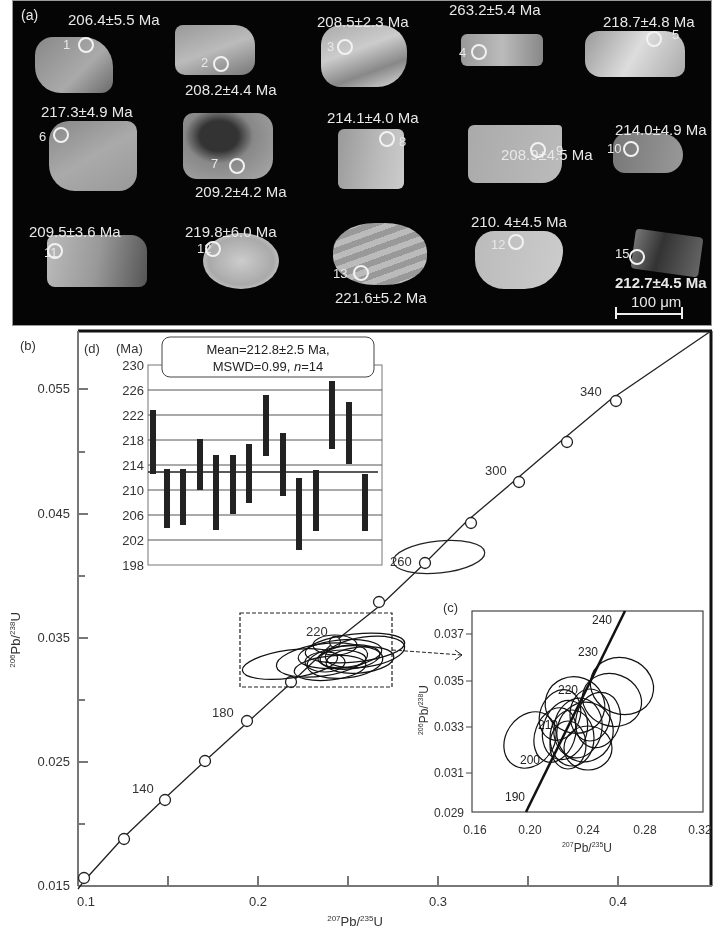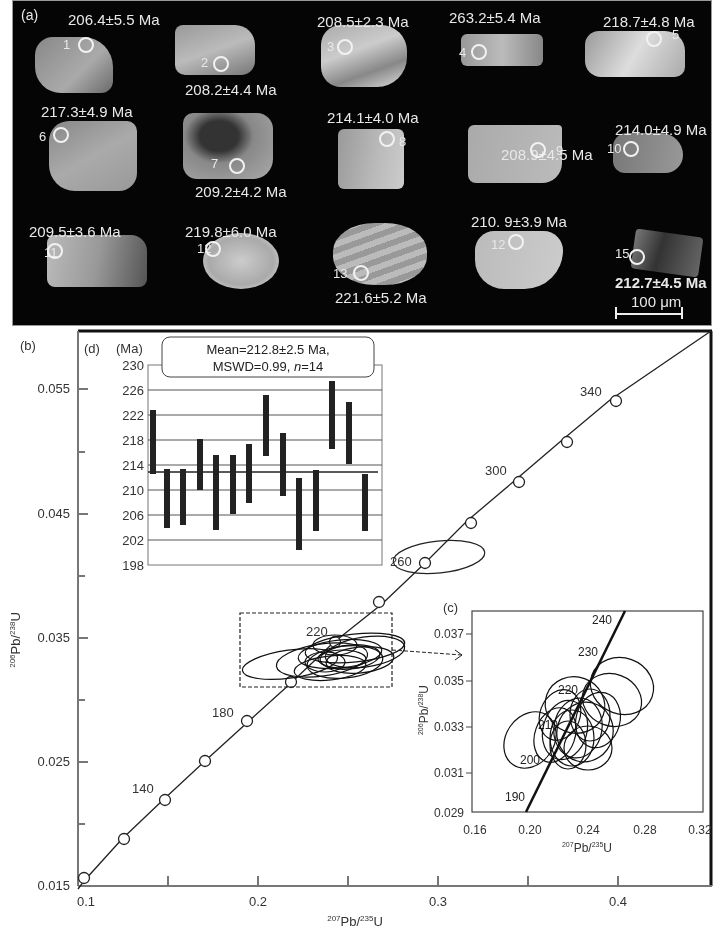--- a/index.html
+++ b/index.html
@@ -38,21 +38,21 @@
   <div class="spot" style="left:65px;top:36px;"></div>
 
   <span class="lbl" style="left:172px;top:80px;">208.2±4.4 Ma</span>
   <span class="num" style="left:188px;top:54px;">2</span>
   <div class="spot" style="left:200px;top:55px;"></div>
 
   <span class="lbl" style="left:304px;top:12px;">208.5±2.3 Ma</span>
   <span class="num" style="left:314px;top:38px;">3</span>
   <div class="spot" style="left:324px;top:38px;"></div>
 
-  <span class="lbl" style="left:436px;top:8px;text-align:center;">263.2±5.4 Ma</span>
+  <span class="lbl" style="left:436px;top:0;text-align:center;">263.2±5.4 Ma</span>
   <span class="num" style="left:446px;top:44px;">4</span>
   <div class="spot" style="left:458px;top:43px;"></div>
 
   <span class="lbl" style="left:590px;top:12px;">218.7±4.8 Ma</span>
   <span class="num" style="left:659px;top:26px;">5</span>
   <div class="spot" style="left:633px;top:30px;"></div>
 
   <span class="lbl" style="left:28px;top:102px;">217.3±4.9 Ma</span>
   <span class="num" style="left:26px;top:128px;">6</span>
   <div class="spot" style="left:40px;top:126px;"></div>
@@ -78,21 +78,21 @@
   <div class="spot" style="left:34px;top:242px;"></div>
 
   <span class="lbl" style="left:172px;top:222px;">219.8±6.0 Ma</span>
   <span class="num" style="left:184px;top:240px;">12</span>
   <div class="spot" style="left:192px;top:240px;"></div>
 
   <span class="lbl" style="left:322px;top:288px;">221.6±5.2 Ma</span>
   <span class="num" style="left:320px;top:265px;">13</span>
   <div class="spot" style="left:340px;top:264px;"></div>
 
-  <span class="lbl" style="left:458px;top:212px;">210. 9±3.9 Ma</span>
+  <span class="lbl" style="left:458px;top:212px;">210. 4±4.5 Ma</span>
   <span class="num" style="left:478px;top:236px;">12</span>
   <div class="spot" style="left:495px;top:233px;"></div>
 
   <span class="lbl" style="left:602px;top:273px;font-weight:bold;">212.7±4.5 Ma</span>
   <span class="num" style="left:602px;top:245px;">15</span>
   <div class="spot" style="left:616px;top:248px;"></div>
 
   <span class="lbl" style="left:618px;top:292px;">100 μm</span>
   <div style="position:absolute;left:602px;top:312px;width:68px;height:2px;background:#eee;"></div>
   <div style="position:absolute;left:602px;top:306px;width:2px;height:12px;background:#eee;"></div>

